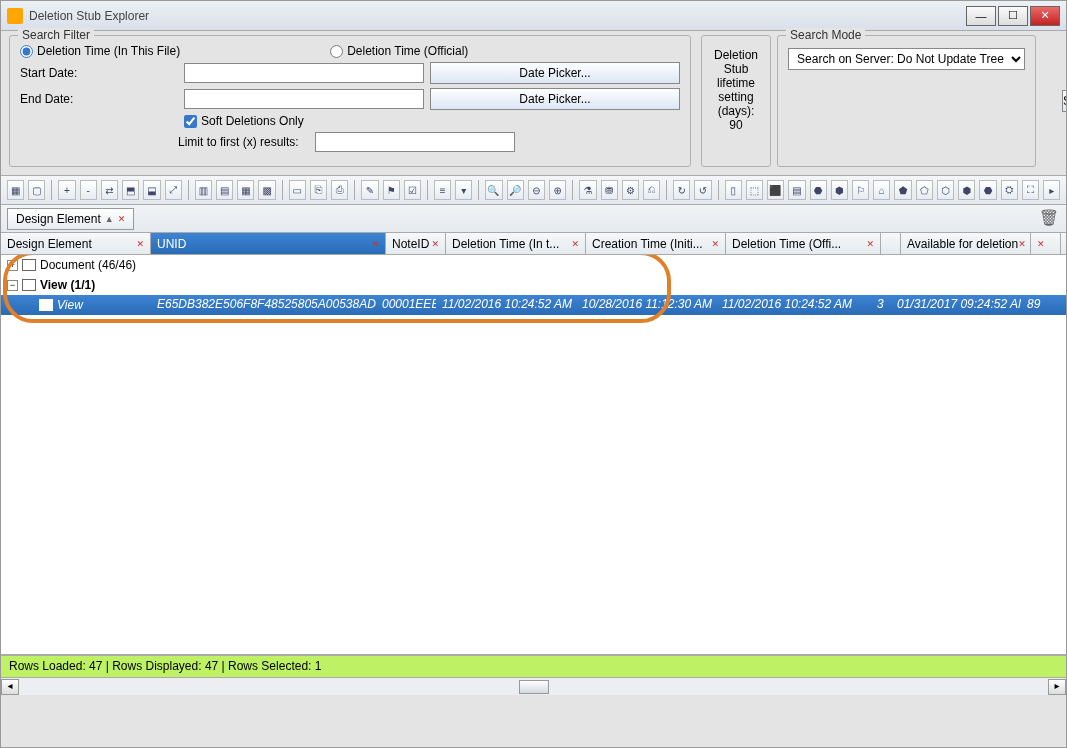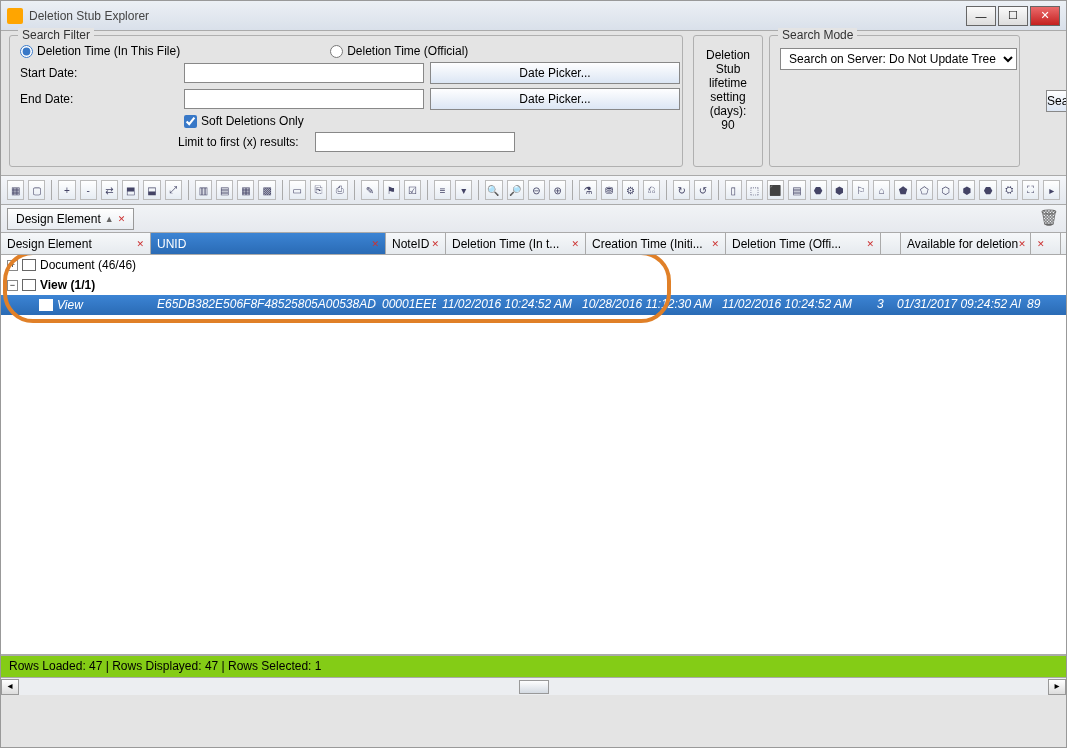--- a/index.html
+++ b/index.html
@@ -6,21 +6,21 @@
 body { background: #fff; width: 1067px; height: 748px; overflow: hidden; border: 1px solid #999; position: relative; }
 
 .titlebar { height: 30px; background: linear-gradient(#ecf0f5,#d9e0ea); border-bottom: 1px solid #aaa; display: flex; align-items: center; padding: 0 6px; }
 .titlebar .icon { width: 16px; height: 16px; background: orange; border-radius: 2px; margin-right: 6px; }
 .titlebar .title { flex: 1; color: #444; }
 .winbtns { display: flex; gap: 2px; }
 .winbtn { width: 30px; height: 20px; border: 1px solid #666; background: linear-gradient(#fafafa,#ddd); display:flex; align-items:center; justify-content:center; cursor:pointer; font-size:11px; }
 .winbtn.close { background: linear-gradient(#eb6b6b,#c42020); color:#fff; }
 
 .top { display: flex; padding: 4px 8px 8px 8px; gap: 10px; }
-.fieldset { border: 1px solid #b0b0b0; border-radius: 3px; padding: 8px 2px 10px 10px; position: relative; }
+.fieldset { border: 1px solid #b0b0b0; border-radius: 3px; padding: 8px 10px 10px 10px; position: relative; }
 .fieldset .legend { position: absolute; top: -8px; left: 8px; background: #e4e4e4; padding: 0 4px; color: #333; }
 #searchfilter { flex: 1; background: #e4e4e4; }
 .right-col { width: 370px; display: flex; gap: 6px; }
 .infobox { border: 1px solid #b0b0b0; border-radius: 3px; padding: 12px; text-align: center; background: #e4e4e4; }
 .searchmode { background:#e4e4e4; }
 .row { display: flex; align-items: center; margin: 4px 0; gap: 6px; }
 .lbl { width: 158px; }
 .txt { width: 240px; height: 20px; border: 1px solid #888; background: #fff; }
 .btn { height: 22px; border: 1px solid #888; background: linear-gradient(#fefeff,#dce6f4); cursor:pointer; display:flex; align-items:center; justify-content:center; }
 .btn.picker { width: 250px; }
@@ -51,21 +51,21 @@
 
 .gridbody { position:relative; height:400px; background:#fff; overflow:hidden; border-bottom:1px solid #aaa; }
 .treerow { height:20px; display:flex; align-items:center; padding-left:6px; gap:4px; }
 .expander { width:11px; height:11px; border:1px solid #888; display:flex; align-items:center; justify-content:center; font-size:9px; line-height:1; cursor:pointer; background:#fff; }
 .nodeicon { width:14px; height:12px; border:1px solid #666; background:#fff; }
 .datarow { height:20px; display:flex; background:linear-gradient(#3c84d4,#2a6bb5); color:#fff; }
 .cell { padding:2px 6px; overflow:hidden; white-space:nowrap;font-style:italic; }
 
 .highlight-oval { position:absolute; border:4px solid #e08028; border-radius:30px; pointer-events:none; }
 
-.status { height:22px; border-top:1px solid #aaa; background:#84cc16; padding:3px 8px; }
+.status { height:22px; border-top:1px solid #aaa; background:#bef264; padding:3px 8px; }
 .hscroll { height:18px; border-top:1px solid #aaa; background:#eceef1; display:flex; align-items:center; }
 .hsbtn { width:18px; height:16px; border:1px solid #999; background:linear-gradient(#fff,#ddd); text-align:center; cursor:pointer; font-size:10px; }
 .hsthumb { width:30px; height:14px; background:linear-gradient(#fefefe,#d4dae2); border:1px solid #999; margin-left:500px; }
 
 body { background:#e4e4e4; }
 .gridarea { background:#fff; }
 </style>
 </head>
 <body>
 

